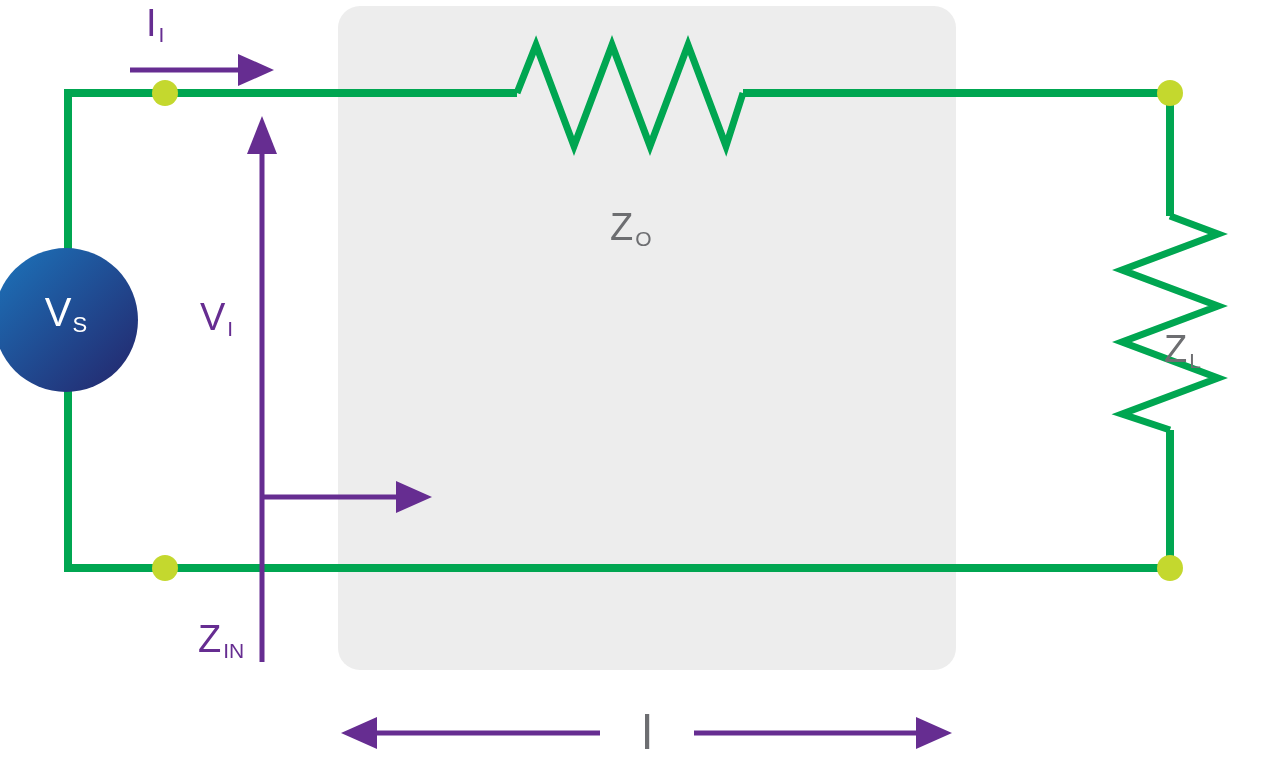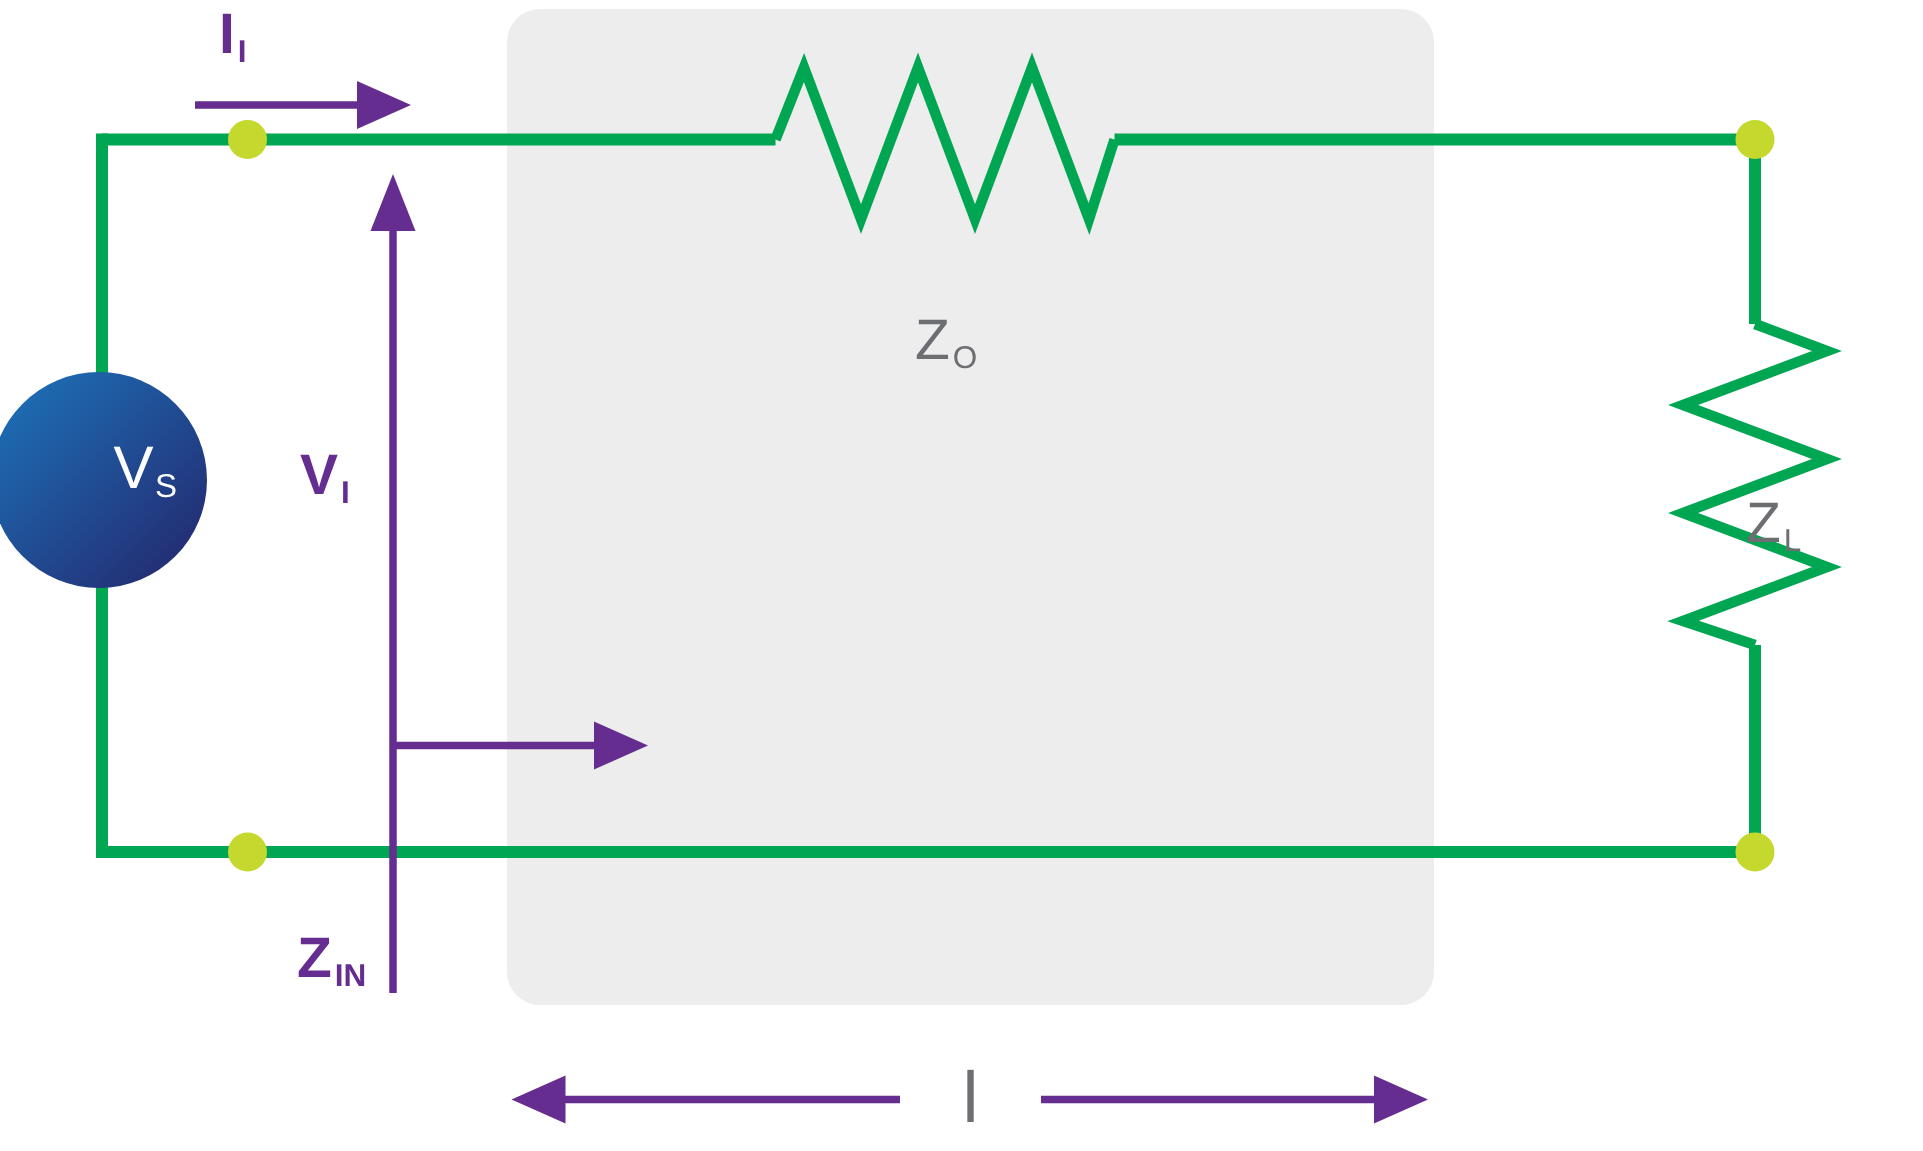--- a/index.html
+++ b/index.html
@@ -17,27 +17,27 @@
   .res    {stroke:var(--wire-green,#00A651);stroke-width:7;fill:none;stroke-linejoin:miter;}
   .pline  {stroke:var(--purple,#662D91);stroke-width:5;fill:none;}
   .pfill  {fill:var(--purple,#662D91);stroke:none;}
   .node   {fill:var(--node-yellow,#C4D82E);stroke:none;}
   .boxrect{fill:var(--box-gray,#EDEDED);stroke:none;}
 
   
   .label{position:absolute;white-space:nowrap;line-height:1;}
   .label .main{font-size:38px;}
   .label .sub{font-size:21px;vertical-align:-6px;margin-left:2px;}
-  .purple{color:var(--purple,#662D91);font-weight:bold;}
+  .purple{color:var(--purple,#662D91);}
   .graytx{color:var(--label-gray,#6D6E71);}
   .whitetx{color:#ffffff;}
 
   .source-label{
     position:absolute;left:14px;top:292px;width:104px;
-    text-align:right;line-height:1;
+    text-align:center;line-height:1;
   }
   .source-label .main{font-size:40px;}
   .source-label .sub{font-size:22px;vertical-align:-6px;margin-left:1px;}
 
   .title{
     position:absolute;left:338px;top:354px;width:618px;
     text-align:center;font-weight:bold;font-size:42px;line-height:54px;
     letter-spacing:1px;color:var(--text-dark,#58595B);
   }
 

